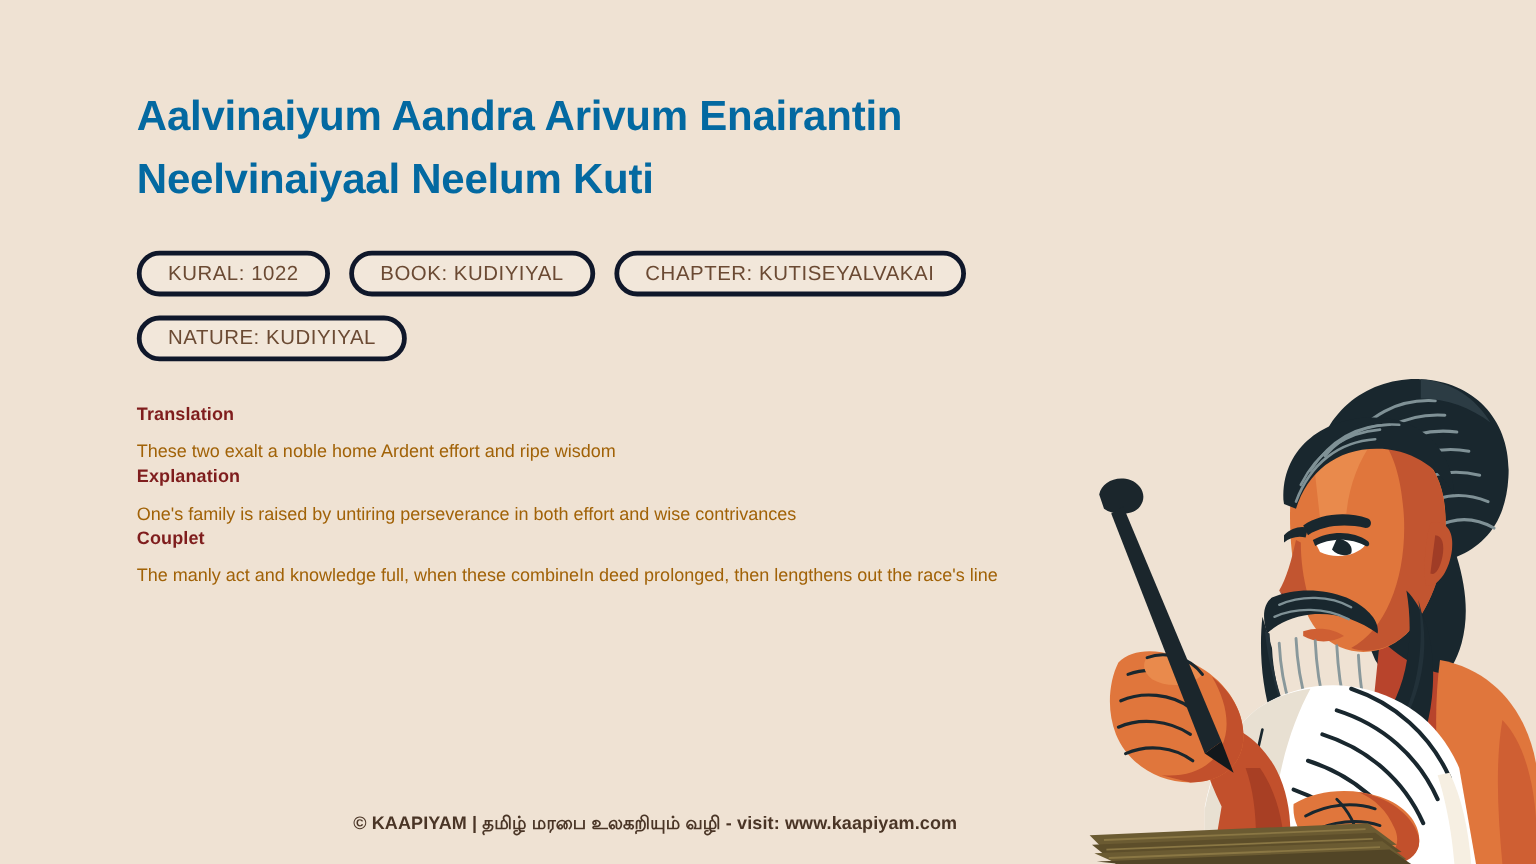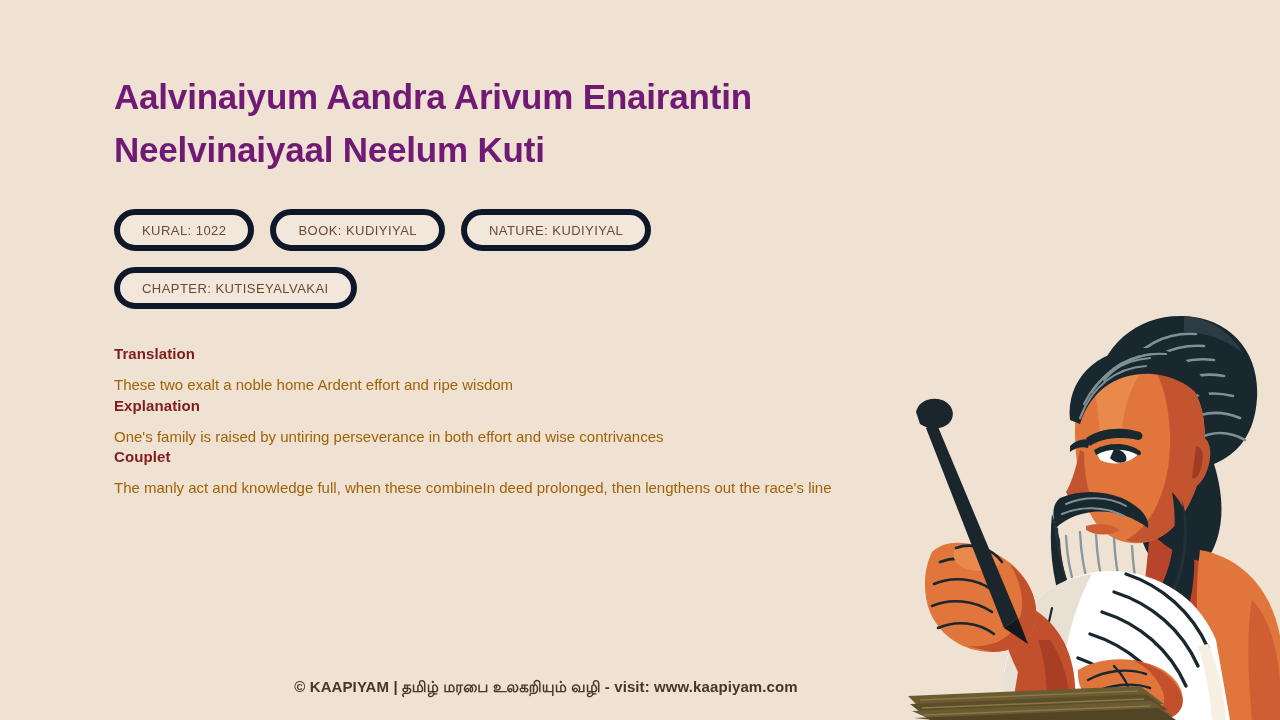--- a/index.html
+++ b/index.html
@@ -43,43 +43,43 @@
     position: absolute;
     left: 114px;
     top: 70px;
     width: 760px;
   }
 
   .kural-title {
     font-size: 35px;
     font-weight: bold;
     line-height: 1.52;
-    color: #701a75;
+    color: #0369a1;
     letter-spacing: -0.2px;
     margin: 0;
     max-width: 700px;
   }
 
   .badges {
     display: flex;
     flex-wrap: wrap;
     gap: 16px;
     margin-top: 33px;
   }
   .badge {
     display: inline-flex;
     align-items: center;
     justify-content: center;
     height: 30px;
     padding: 0 22px;
-    border: 6px solid #0f172a;
+    border: 4px solid #0f172a;
     border-radius: 999px;
     background: #f2e7da;
     color: #6b4a33;
-    font-size: 13px;
+    font-size: 17px;
     letter-spacing: 0.45px;
     white-space: nowrap;
   }
 
   .section {
   }
   .section.first { margin-top: 36px; }
 
   .section-heading {
     font-size: 15px;
@@ -272,22 +272,22 @@
     </svg>
   </div>
 
   <div class="content">
 
     <h1 class="kural-title">Aalvinaiyum Aandra Arivum Enairantin Neelvinaiyaal Neelum Kuti</h1>
 
     <div class="badges">
       <span class="badge">KURAL: 1022</span>
       <span class="badge">BOOK: KUDIYIYAL</span>
+      <span class="badge">CHAPTER: KUTISEYALVAKAI</span>
       <span class="badge">NATURE: KUDIYIYAL</span>
-      <span class="badge">CHAPTER: KUTISEYALVAKAI</span>
     </div>
 
     <div class="section first">
       <h2 class="section-heading">Translation</h2>
       <p class="section-body">These two exalt a noble home Ardent effort and ripe wisdom</p>
     </div>
 
     <div class="section">
       <h2 class="section-heading">Explanation</h2>
       <p class="section-body">One's family is raised by untiring perseverance in both effort and wise contrivances</p>

